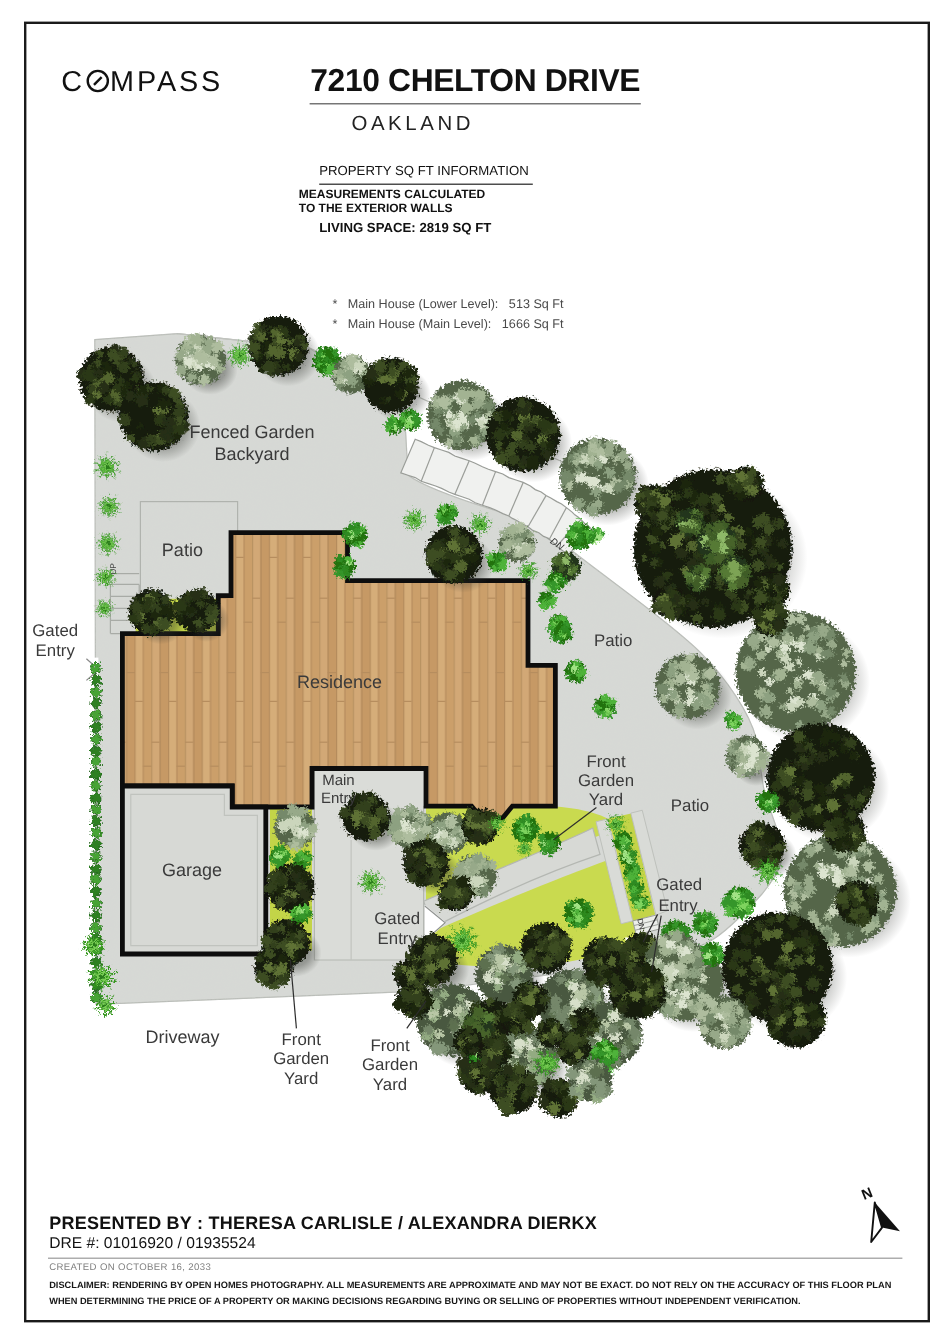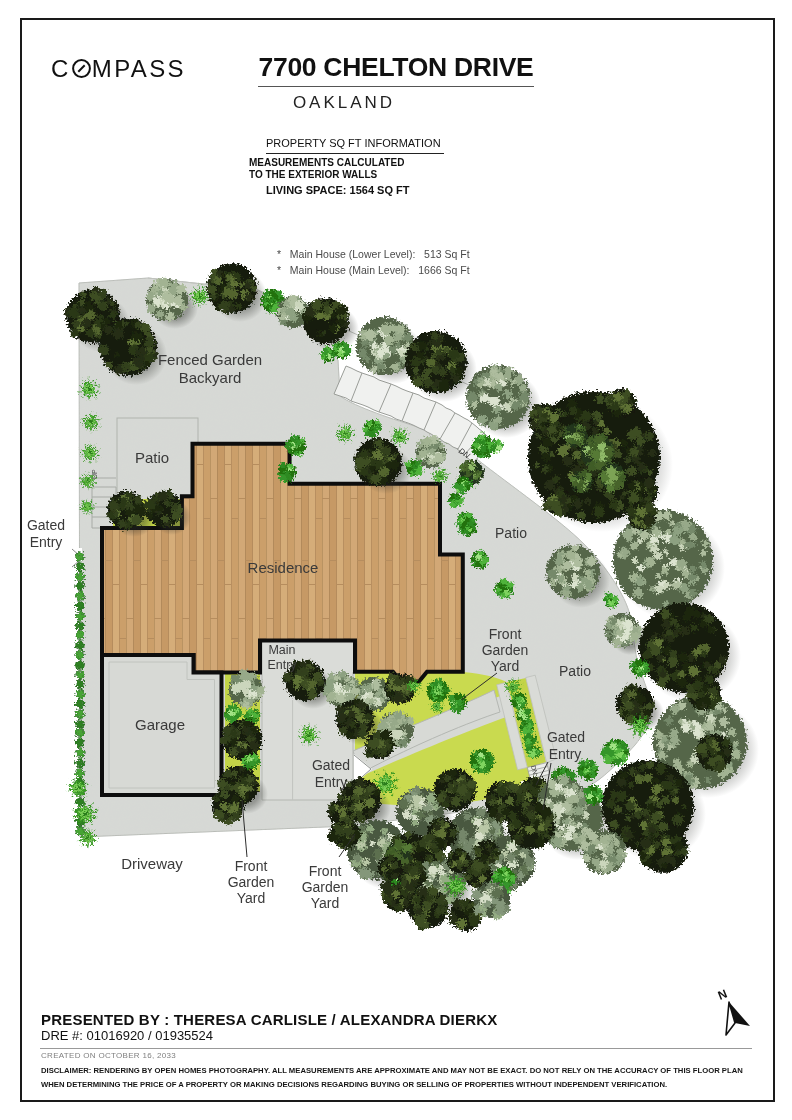--- a/index.html
+++ b/index.html
@@ -12,30 +12,30 @@
 <body>
 
 <div class="abs" style="left:20px; top:18px; width:751px; height:1080px; border:2px solid #1a1a1a;"></div>
 
 <div class="abs" style="left:51px; top:55px; font-size:24px; letter-spacing:2.4px; color:#111;">C<svg width="21" height="21" viewBox="0 0 21 21" style="vertical-align:-2px;">
       <circle cx="10.5" cy="10.5" r="8.4" fill="none" stroke="#111" stroke-width="2"></circle>
       <line x1="7.3" y1="13.7" x2="13.7" y2="7.3" stroke="#111" stroke-width="2"></line>
     </svg>MPASS</div>
 
 <div class="abs" style="left:0; top:52px; width:792px; text-align:center;">
-  <span style="display:inline-block; font-size:26.5px; font-weight:bold; letter-spacing:-0.3px; color:#111; border-bottom:1.5px solid #555; padding:0 1px 3px 1px;">7700 CHELTON DRIVE</span>
+  <span style="display:inline-block; font-size:26.5px; font-weight:bold; letter-spacing:-0.3px; color:#111; border-bottom:1.5px solid #555; padding:0 1px 3px 1px;">7210 CHELTON DRIVE</span>
 </div>
 
 <div class="abs" style="left:0; top:93px; width:688px; text-align:center; font-size:17px; letter-spacing:3px; color:#222;">OAKLAND</div>
 
 <div class="abs" style="left:266px; top:137px; font-size:11px; font-weight:normal; color:#111; border-bottom:1.5px solid #222; padding-bottom:4px; width:178px;">PROPERTY SQ FT INFORMATION</div>
 
 <div class="abs" style="left:249px; top:157px; font-size:10px; font-weight:bold; color:#111; line-height:11.5px;">MEASUREMENTS CALCULATED<br>TO THE EXTERIOR WALLS</div>
 
-<div class="abs" style="left:266px; top:184px; font-size:11px; font-weight:bold; color:#111;">LIVING SPACE: 1564 SQ FT</div>
+<div class="abs" style="left:266px; top:184px; font-size:11px; font-weight:bold; color:#111;">LIVING SPACE: 2819 SQ FT</div>
 
 <div class="abs" style="left:277px; top:202px; font-size:10.5px; color:#4a4a4a; line-height:16px;margin-top:44px;">*&nbsp;&nbsp; Main House (Lower Level):&nbsp;&nbsp; 513 Sq Ft<br>*&nbsp;&nbsp; Main House (Main Level):&nbsp;&nbsp; 1666 Sq Ft</div>
 
 <svg id="plan" width="792" height="1120" viewBox="0 0 792 1120">
 <defs>
   <radialGradient id="shg">
     <stop offset="55%" stop-color="rgba(45,48,42,0.38)"></stop>
     <stop offset="100%" stop-color="rgba(45,48,42,0)"></stop>
   </radialGradient>
   <pattern id="wood" width="28" height="120" patternUnits="userSpaceOnUse">

